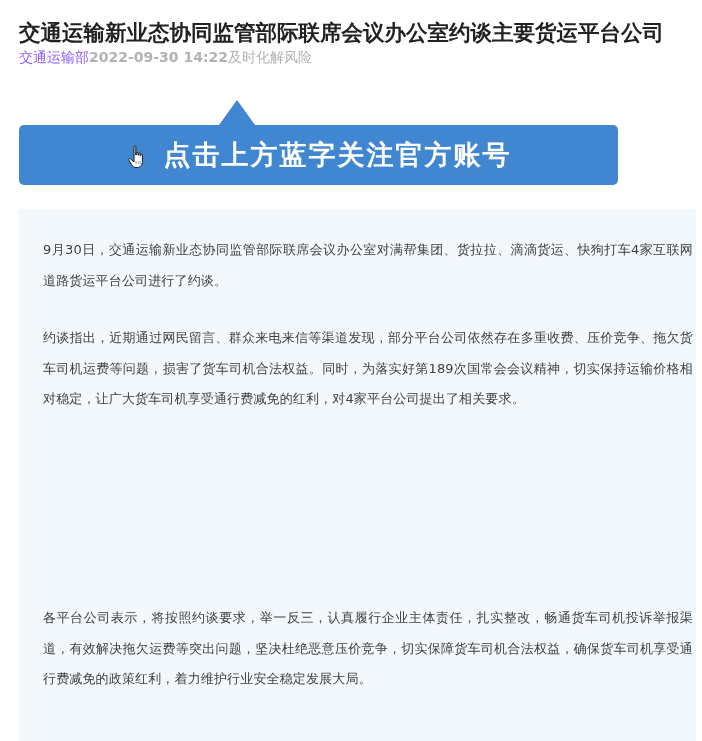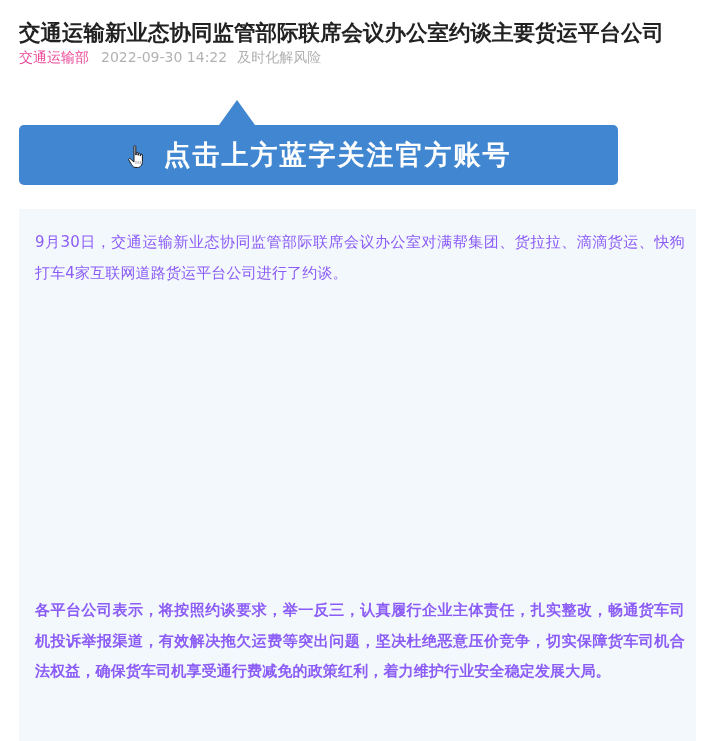--- a/index.html
+++ b/index.html
@@ -28,25 +28,24 @@
     .meta {
       position: absolute;
       left: 19px;
       top: 47px;
       font-size: 14px;
       line-height: 20px;
       color: #b2b2b2;
       white-space: nowrap;
     }
     .meta .author {
-      color: #ec4899;
-      margin-right: 12px;
+      color: #8b5cf6;
     }
     .meta .date {
-      margin-right: 10px;
+      font-weight: bold;
     }
     .banner-wrap {
       position: absolute;
       left: 19px;
       top: 100px;
       width: 600px;
       height: 86px;
     }
     .banner-arrow {
       position: absolute;
@@ -89,31 +88,31 @@
       left: 19px;
       top: 209px;
       width: 677px;
       height: 532px;
       background: #f3f8fd;
     }
     .para {
       position: absolute;
       left: 16px;
       width: 650px;
-      font-size: 15px;
+      font-size: 13px;
       line-height: 30.5px;
-      color: #8b5cf6;
+      color: #404040;
       letter-spacing: 0.15px;
-      margin: 0;
+      margin: 8px;
       text-align: justify;
     }
     .p1 { top: 18px; }
     .p2 { top: 106px; }
     .p3 { top: 225px; }
-    .p4 { top: 386px; font-weight: bold; }
+    .p4 { top: 386px; }
   </style>
 </head>
 <body>
 
 <h1 class="title">交通运输新业态协同监管部际联席会议办公室约谈主要货运平台公司</h1>
 
 <div class="meta">
   <span class="author">交通运输部</span><span class="date">2022-09-30 14:22</span><span class="location">及时化解风险</span>
 </div>
 
@@ -123,14 +122,15 @@
     <svg class="hand" viewBox="0 0 24 26">
       <path d="M8 2.5 C8 1.4 9.8 1.4 9.8 2.5 L9.8 11 L10.2 11 L10.2 9.2 C10.2 8.1 12 8.1 12 9.2 L12 11.2 L12.4 11.2 L12.4 10 C12.4 8.9 14.2 8.9 14.2 10 L14.2 11.8 L14.6 11.8 L14.6 11 C14.6 9.9 16.4 9.9 16.4 11 L16.4 17.5 C16.4 21 14.5 23.5 11.5 23.5 L10 23.5 C7.8 23.5 6.8 22.5 5.5 20.5 L2.8 16 C2.2 15 3.4 14 4.3 14.8 L8 18 Z" fill="#ffffff" stroke="#1a1a1a" stroke-width="1"></path>
       <path d="M10 17 L10 20 M12.2 17 L12.2 20 M14.3 17 L14.3 20" stroke="#666" stroke-width="0.6"></path>
     </svg>
     <span class="banner-text">点击上方蓝字关注官方账号</span>
   </div>
 </div>
 
 <div class="content">
   <p class="para p1">9月30日，交通运输新业态协同监管部际联席会议办公室对满帮集团、货拉拉、滴滴货运、快狗打车4家互联网道路货运平台公司进行了约谈。</p>
+  <p class="para p2">约谈指出，近期通过网民留言、群众来电来信等渠道发现，部分平台公司依然存在多重收费、压价竞争、拖欠货车司机运费等问题，损害了货车司机合法权益。同时，为落实好第189次国常会会议精神，切实保持运输价格相对稳定，让广大货车司机享受通行费减免的红利，对4家平台公司提出了相关要求。</p>
   <p class="para p4">各平台公司表示，将按照约谈要求，举一反三，认真履行企业主体责任，扎实整改，畅通货车司机投诉举报渠道，有效解决拖欠运费等突出问题，坚决杜绝恶意压价竞争，切实保障货车司机合法权益，确保货车司机享受通行费减免的政策红利，着力维护行业安全稳定发展大局。</p>
 </div>
 
 </body></html>

